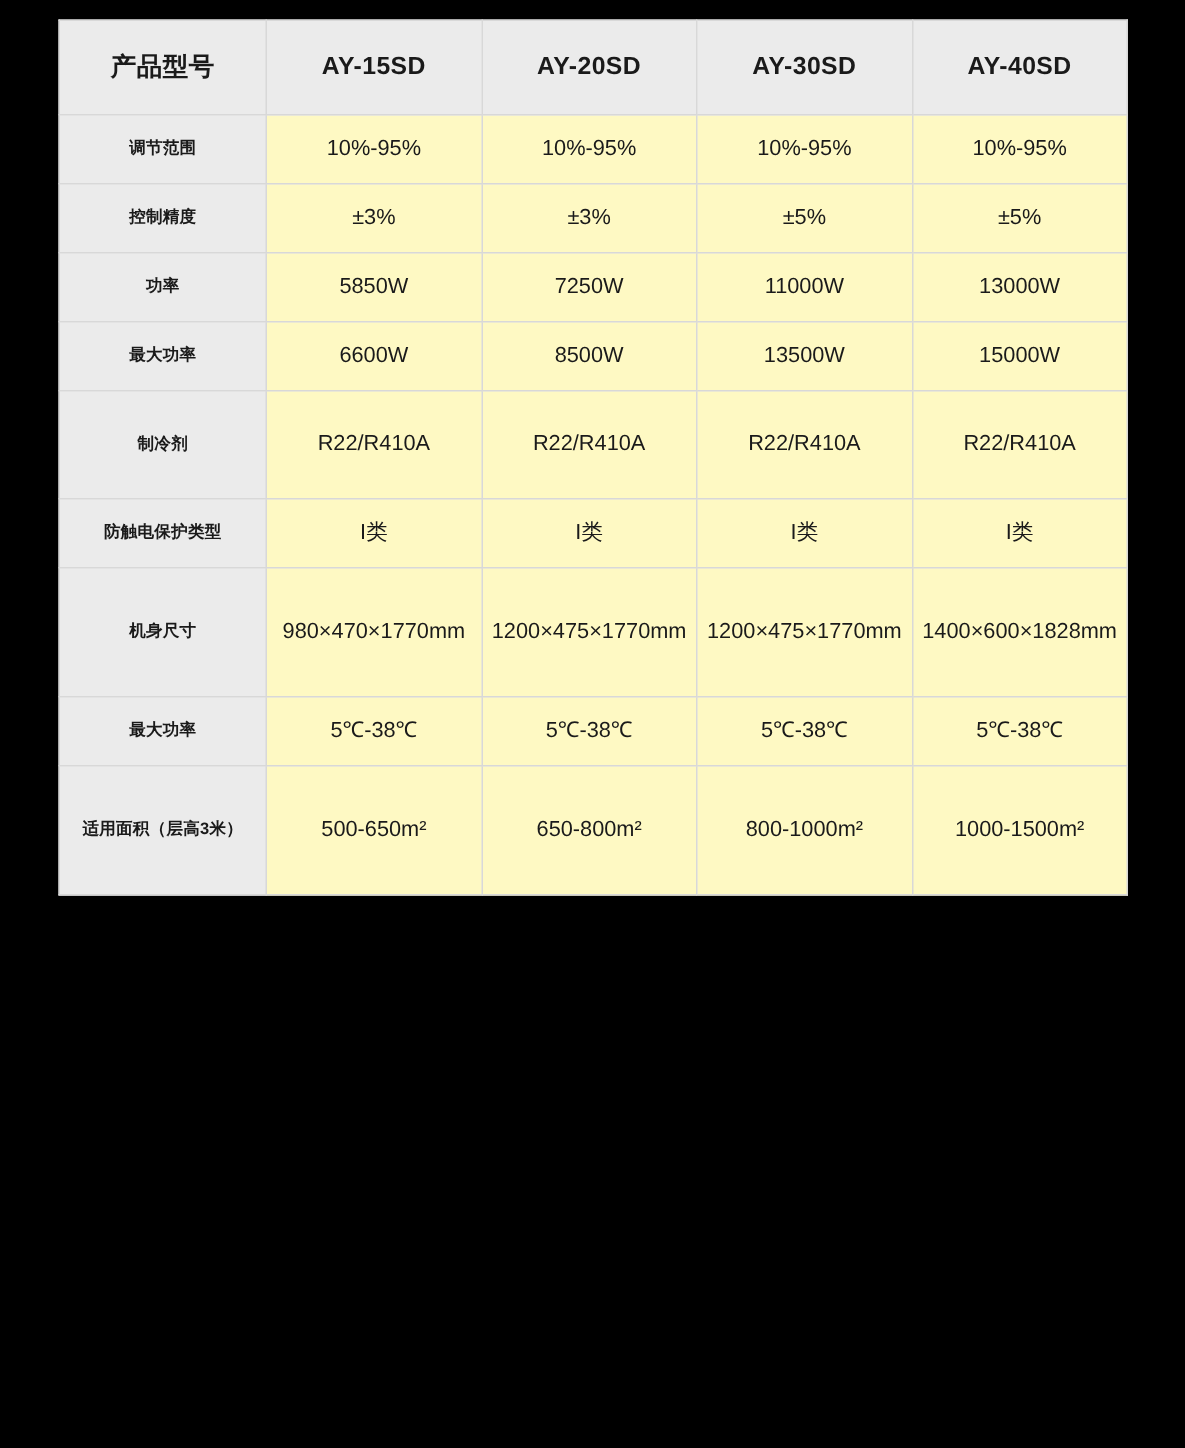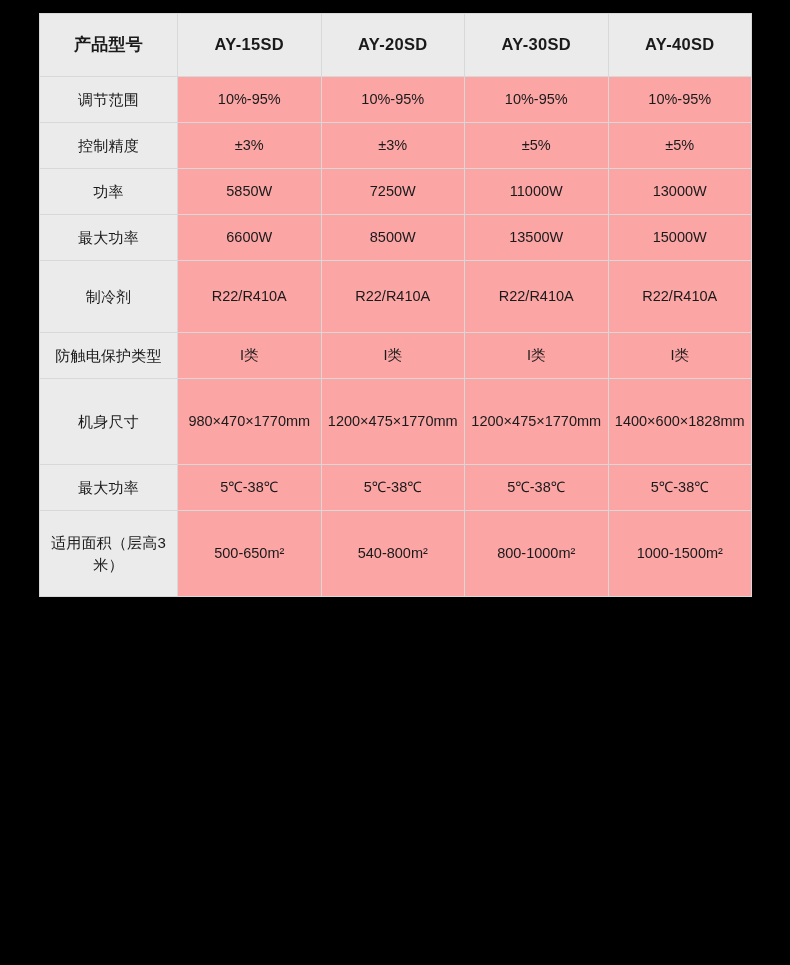--- a/index.html
+++ b/index.html
@@ -49,26 +49,26 @@
     font-weight: bold;
     height: 63px;
     letter-spacing: 0.3px;
   }
   tr.head-row th.model-col {
     font-size: 16.5px;
   }
   
   td.row-label {
     background: #ebebeb;
-    font-weight: normal;
-    font-size: 15px;
+    font-weight: bold;
+    font-size: 11px;
     letter-spacing: 0.2px;
   }
   td.cell-val {
-    background: #fca5a5;
+    background: #fef9c3;
     font-size: 14.5px;
   }
   tr.r-small td { height: 46px; }
   tr.r-tall td { height: 72px; }
   tr.r-xtall td { height: 86px; margin-left: 37px; }
   .lbl-small { font-size: 13.5px; }
 </style>
 </head>
 <body>
 
@@ -144,20 +144,20 @@
           <tr class="r-small">
             <td class="row-label">最大功率</td>
             <td class="cell-val">5℃-38℃</td>
             <td class="cell-val">5℃-38℃</td>
             <td class="cell-val">5℃-38℃</td>
             <td class="cell-val">5℃-38℃</td>
           </tr>
           <tr class="r-xtall">
             <td class="row-label lbl-small">适用面积（层高3米）</td>
             <td class="cell-val">500-650m²</td>
-            <td class="cell-val">540-800m²</td>
+            <td class="cell-val">650-800m²</td>
             <td class="cell-val">800-1000m²</td>
             <td class="cell-val">1000-1500m²</td>
           </tr>
         </tbody>
     </table>
   </div>
 </div>
 
 </body></html>

